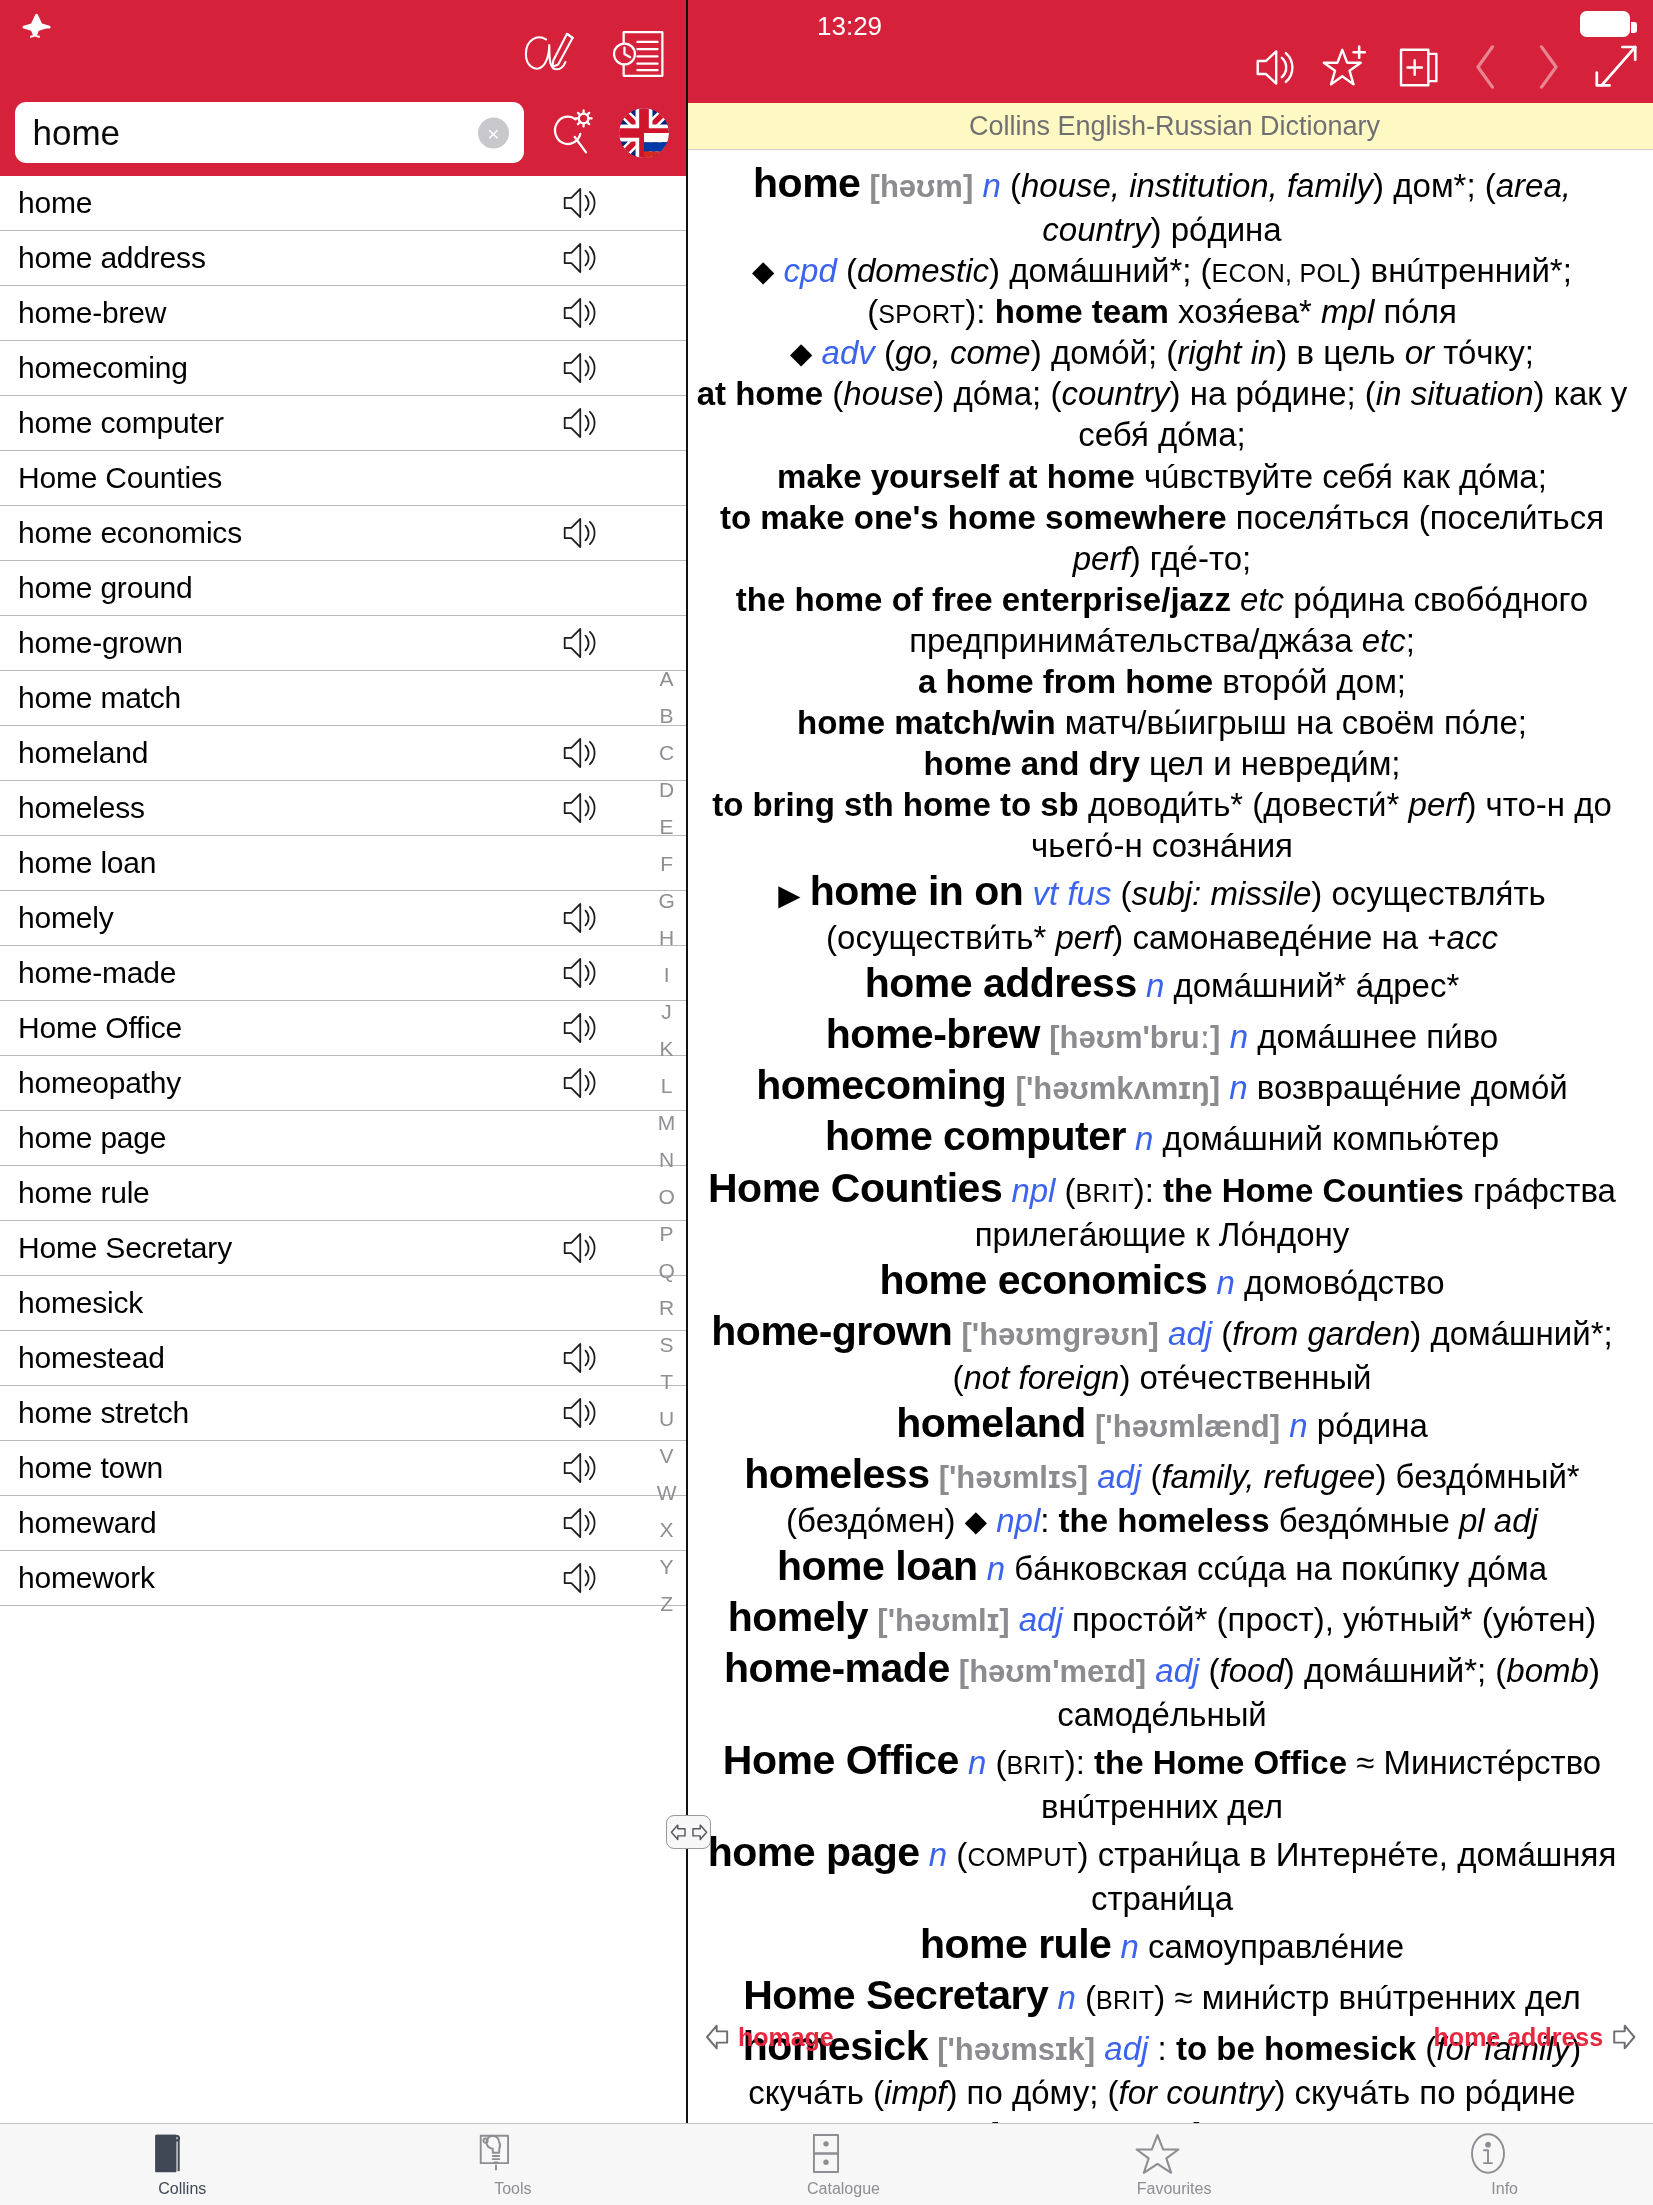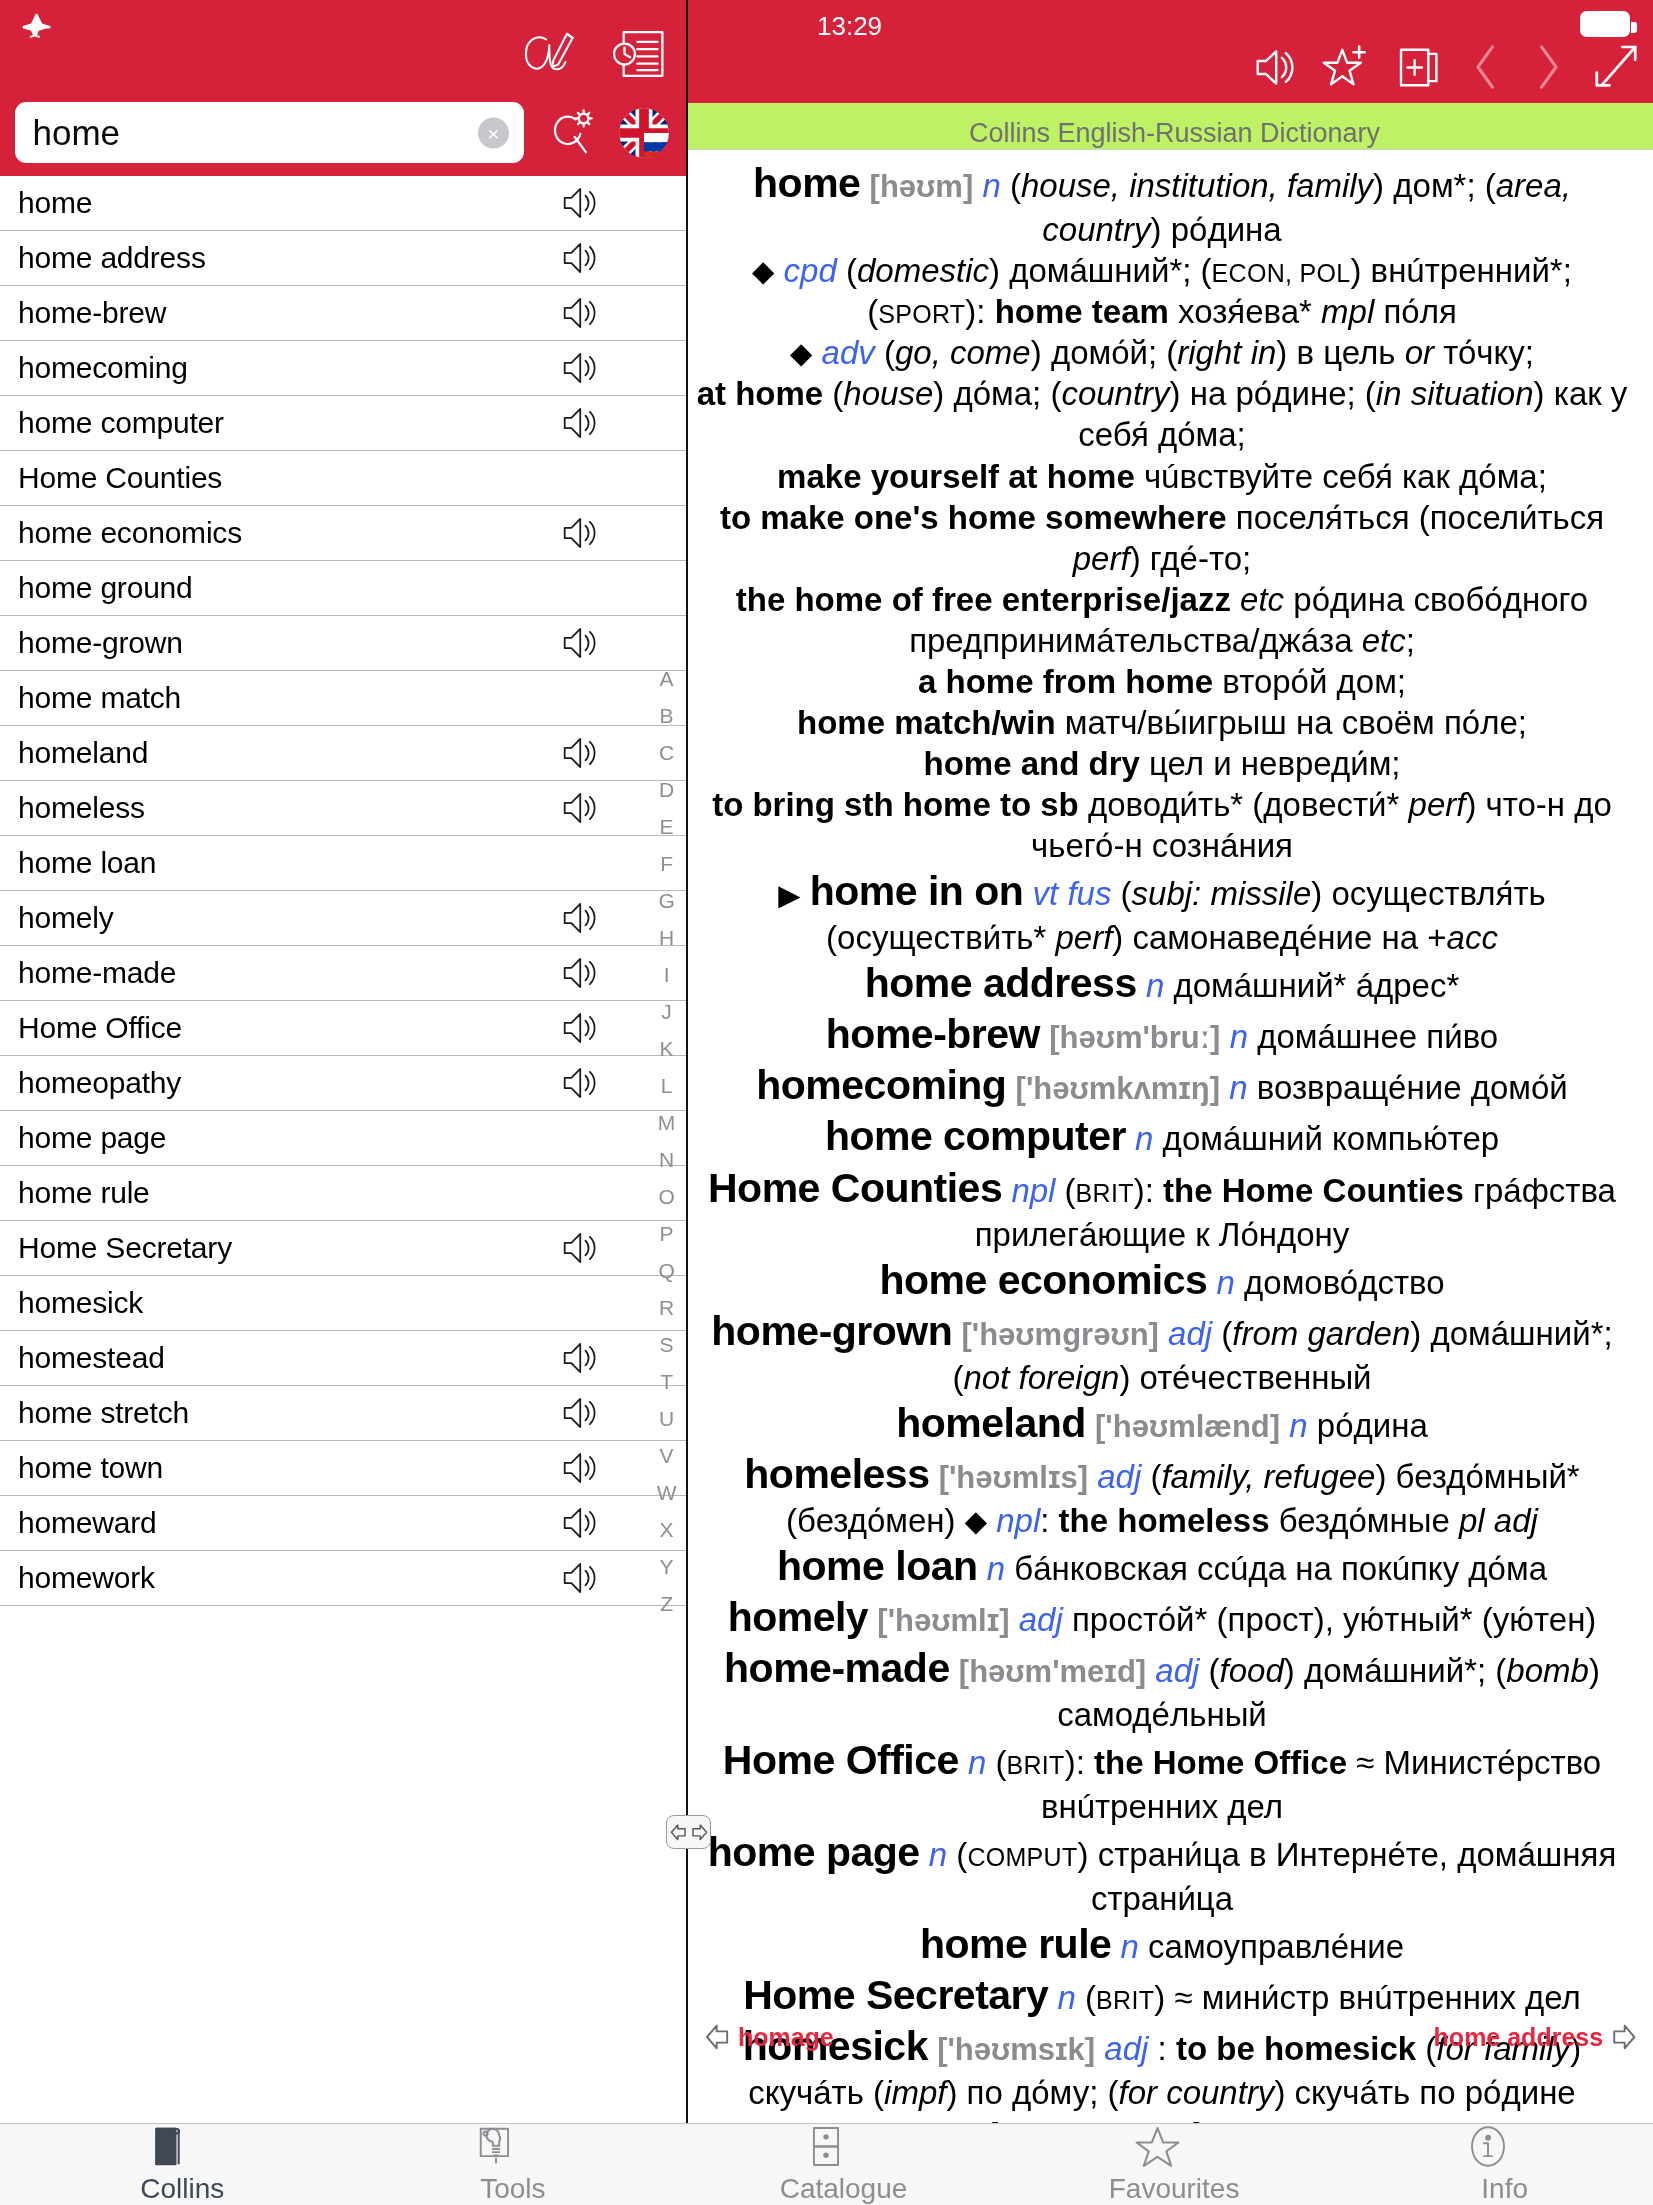--- a/index.html
+++ b/index.html
@@ -118,22 +118,22 @@
   }
   .right-icons {
     position:absolute; right:13px; top:42px;
     display:flex; align-items:center; gap:27.4px;
   }
   .right-icons svg { display:block; }
   .dim { opacity:0.45; }
 
   .dict-title-bar {
     height:47px; flex:0 0 47px;
-    background:#bef264;
-    display:flex; align-items:flex-end; justify-content:center;
+    background:#fef9c3;
+    display:flex; align-items:center; justify-content:center;
     border-bottom:0.8px solid #d0d0d2;
     padding-left:8px;
   }
   .dict-title-bar .t { font-size:27px; color:#6f6f74; }
 
   .entry-body {
     flex:1 1 auto; overflow:hidden;
     padding:8px 18px 0 1px;
     font-size:33px; line-height:1.245;
     color:#000; position:relative;
@@ -169,21 +169,21 @@
   #tabbar {
     flex:0 0 82px; height:82px;
     background:#f7f7f8; border-top:0.8px solid #c2c2c4;
     display:flex; align-items:stretch;
     position:relative; z-index:40;
   }
   .tab {
     flex:1 1 0; display:flex; flex-direction:column;
     align-items:center; justify-content:center; gap:3.2px;
   }
-  .tab .tlabel { font-size:28px; color:#8d8d92;margin-left:34px; }
+  .tab .tlabel { font-size:16px; color:#8d8d92;margin-left:34px; }
   .tab.active .tlabel { color:#3f4854; }
   .tab svg { display:block; }
 </style>
 </head>
 <body>
 
 <div id="app">
   <div id="panes">
 
     <div id="left-pane">

